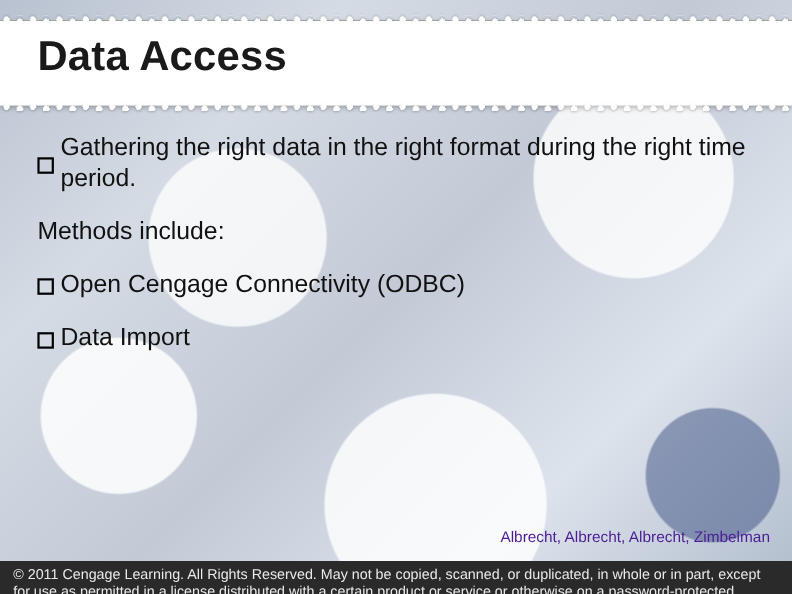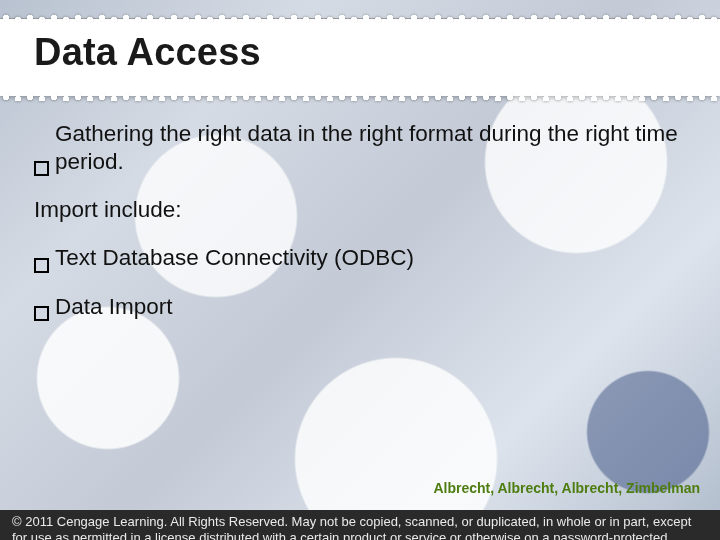--- a/index.html
+++ b/index.html
@@ -49,37 +49,37 @@
   }
 
   .content {
     position: absolute;
     top: 120px; left: 34px; right: 34px;
     color: #111;
     font-size: 22.5px;
     line-height: 1.25;
   }
   .row { margin-bottom: 20px; }
-  .bullet-row { display: flex; align-items: flex-end; gap: 6px; }
+  .bullet-row { display: flex; align-items: center; gap: 6px; }
   .bullet {
     flex: 0 0 auto;
     width: 15px; height: 15px;
     border: 2px solid #000;
     margin-top: 5px;
   }
   .bullet-text { flex: 1 1 auto; }
   .plain { }
 
   .attribution {
     position: absolute;
     right: 20px;
     bottom: 44px;
     font-size: 14px;
-    font-weight: 700;
-    color: #4d7c0f;
+    font-weight: 400;
+    color: #4c1d95;
   }
 
   .copyright-bar {
     position: absolute;
     left: 0; right: 0; bottom: 0;
     background: #2a2a2a;
     color: #eaeaea;
     font-size: 13px;
     line-height: 1.25;
     padding: 4px 12px 2px;
@@ -92,24 +92,24 @@
 
 <div class="title-strip">
   <h1 class="slide-title">Data Access</h1>
 </div>
 
 <div class="content">
   <div class="row bullet-row">
     <span class="bullet"></span>
     <span class="bullet-text">Gathering the right data in the right format during the right time period.</span>
   </div>
-  <div class="row plain">Import include:</div>
+  <div class="row plain">Methods include:</div>
   <div class="row bullet-row">
     <span class="bullet"></span>
-    <span class="bullet-text">Text Database Connectivity (ODBC)</span>
+    <span class="bullet-text">Open Cengage Connectivity (ODBC)</span>
   </div>
   <div class="row bullet-row">
     <span class="bullet"></span>
     <span class="bullet-text">Data Import</span>
   </div>
 </div>
 
 <div class="attribution">Albrecht, Albrecht, Albrecht, Zimbelman</div>
 
 <div class="copyright-bar">

